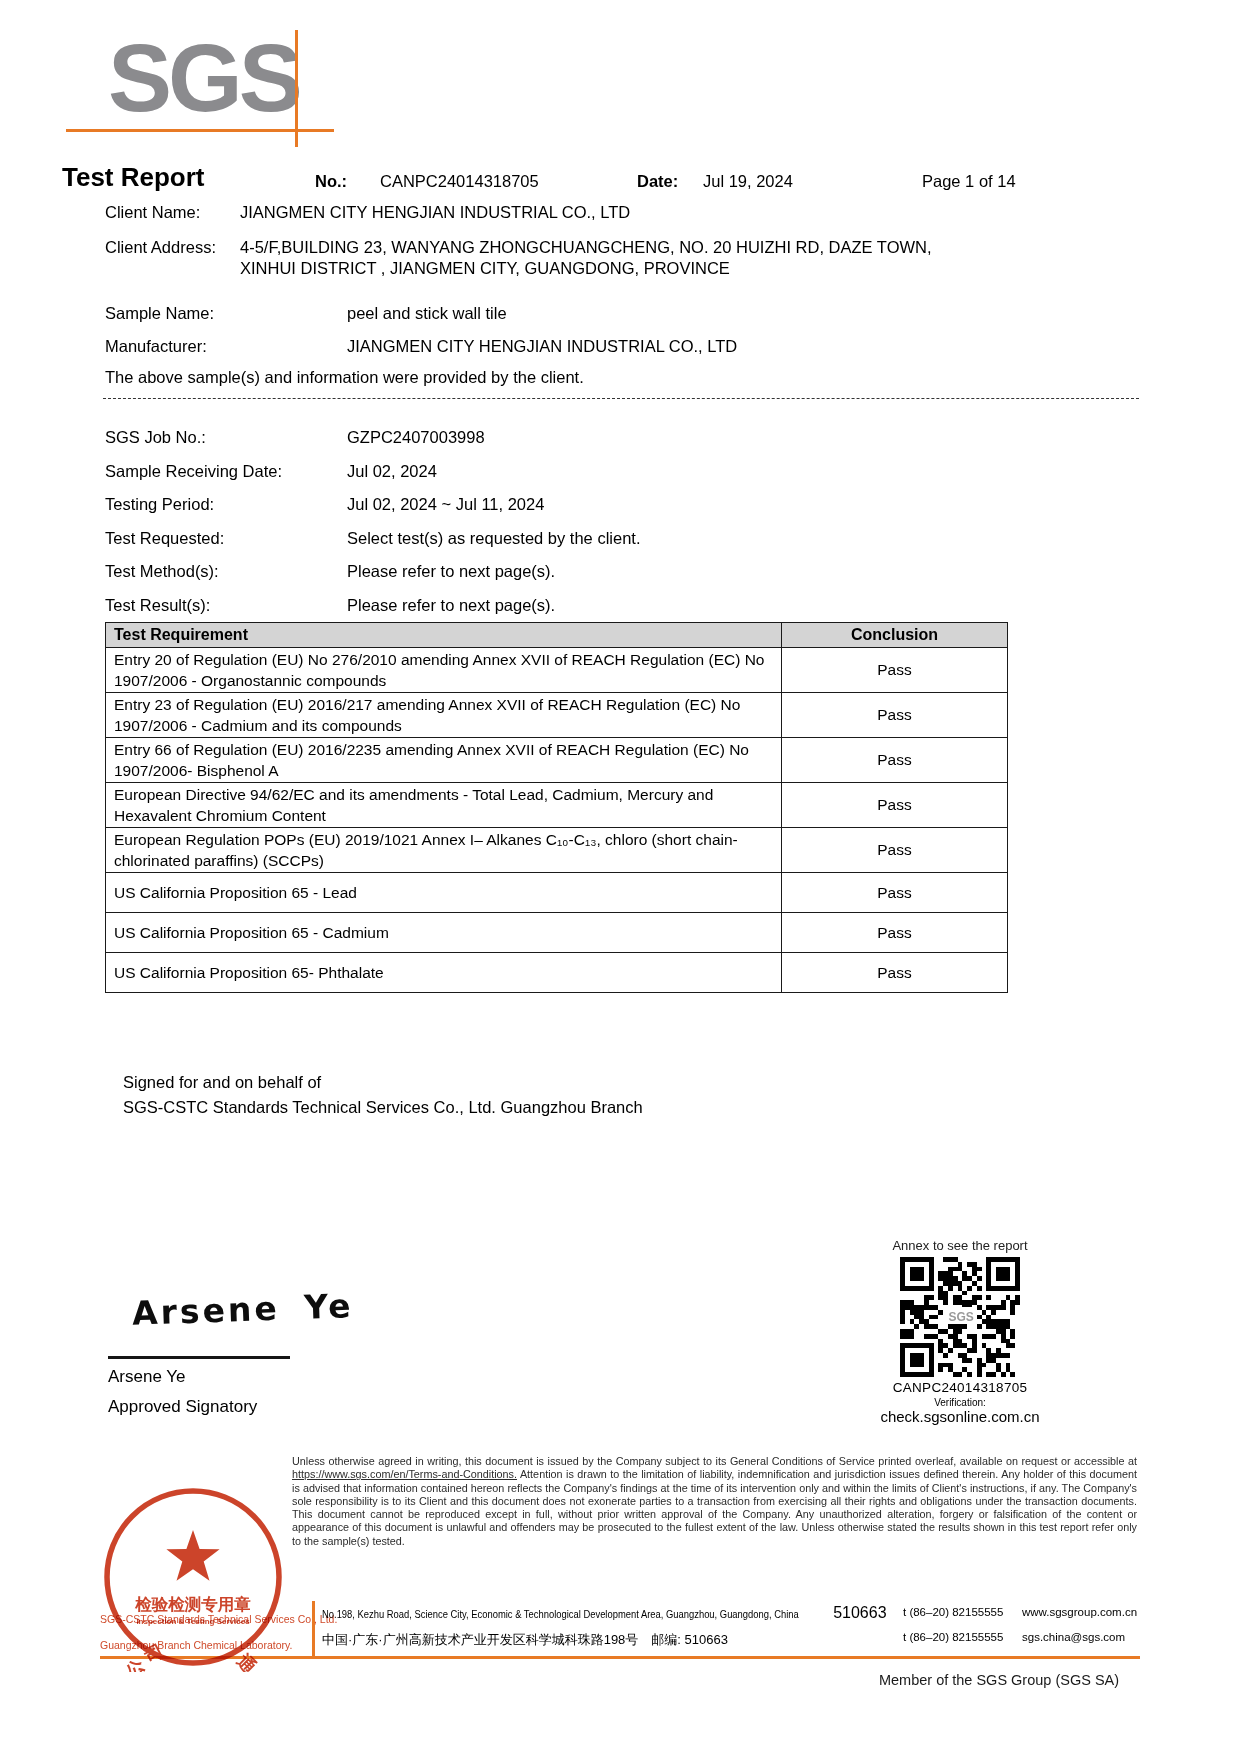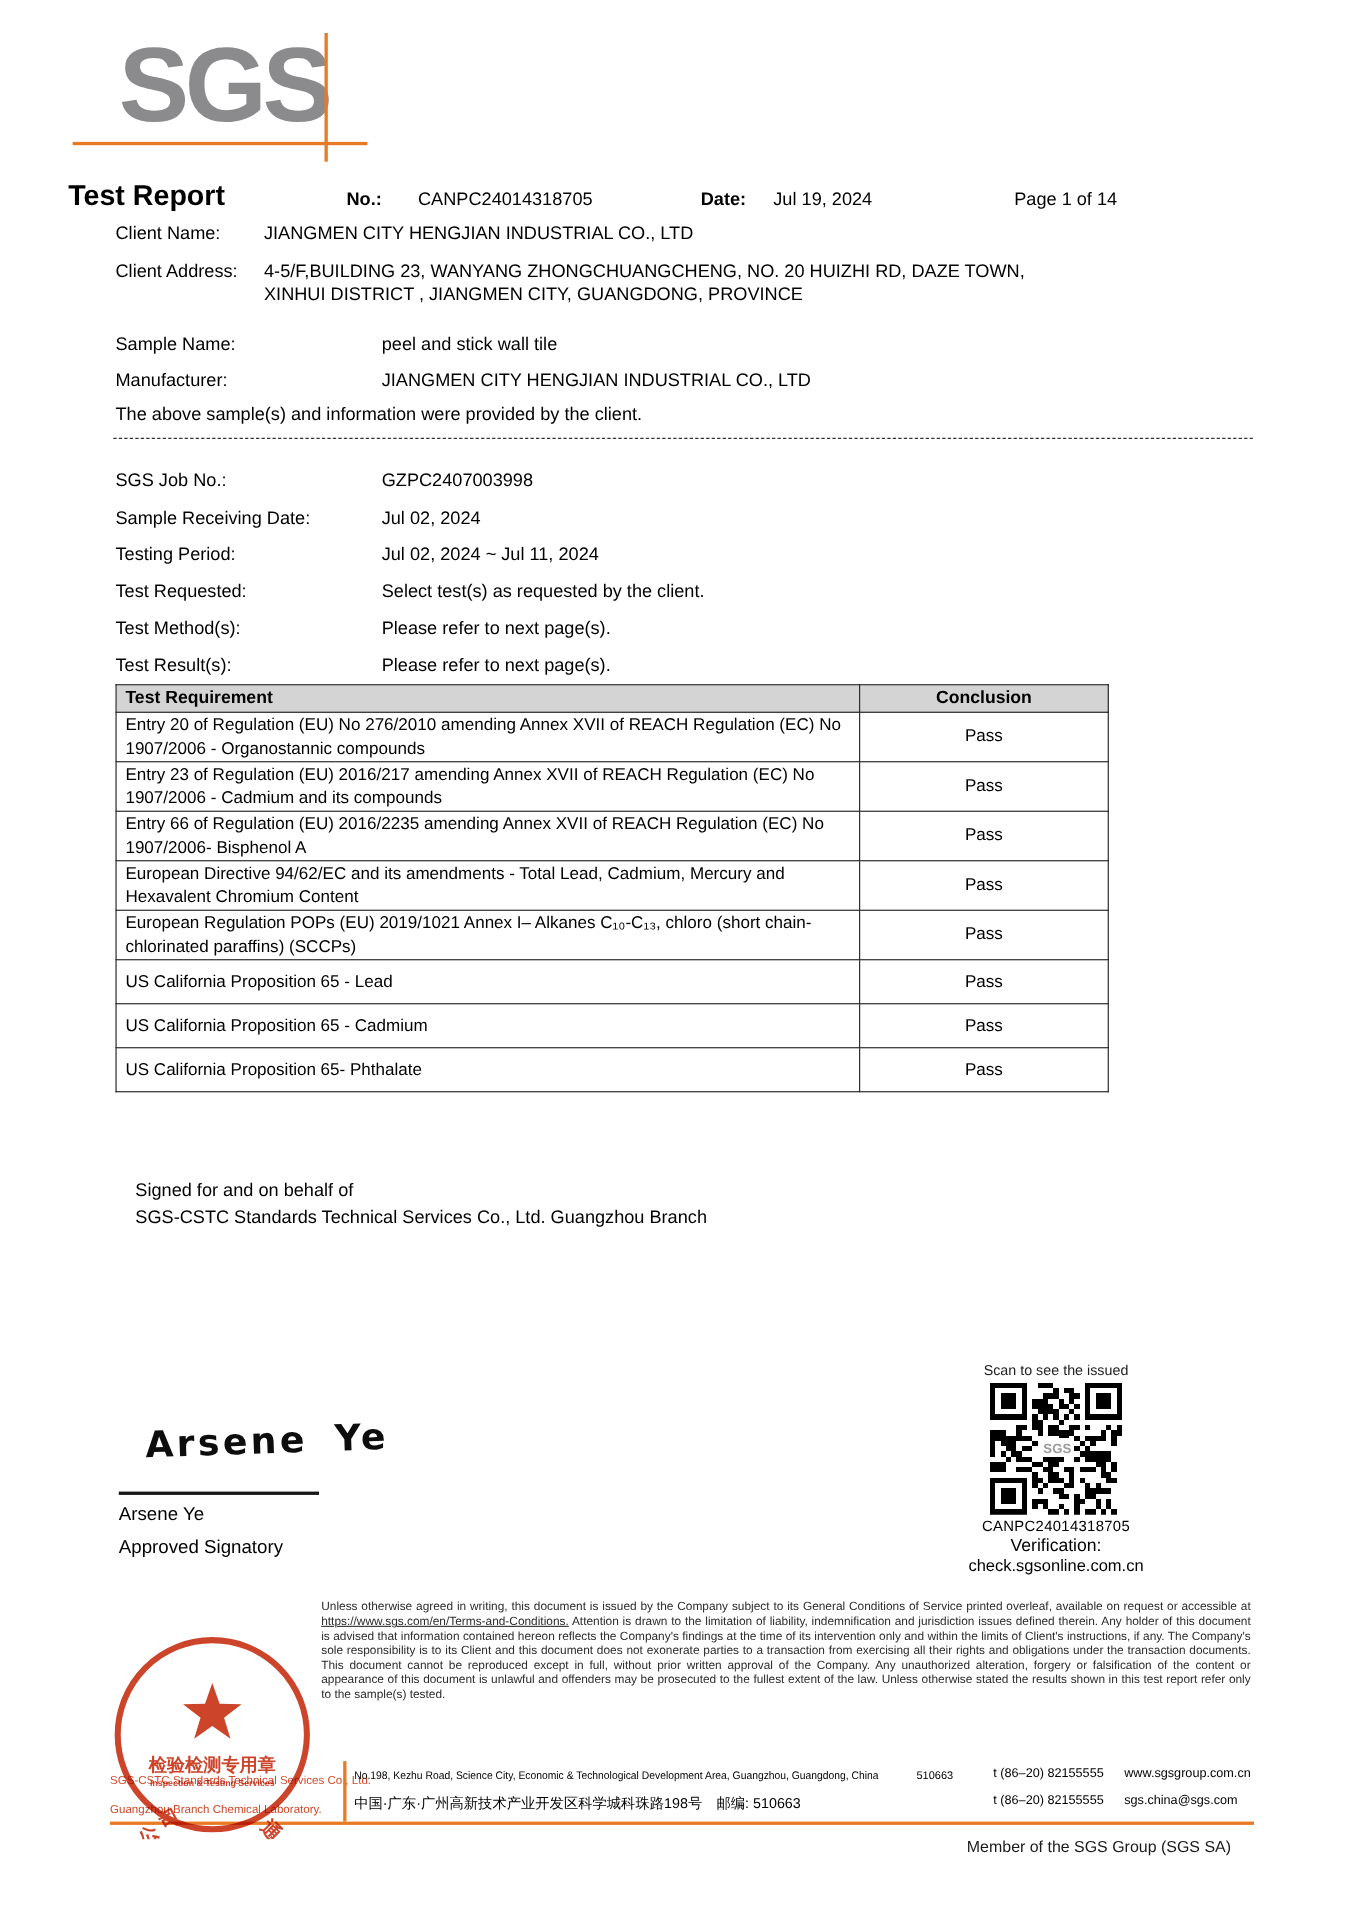--- a/index.html
+++ b/index.html
@@ -65,42 +65,42 @@
   }
   .sig-line{position:absolute;left:108px;top:1356px;width:182px;height:2.5px;background:#161616;}
   .sig-name{position:absolute;left:108px;top:1367px;font-size:17px;}
   .sig-role{position:absolute;left:108px;top:1397px;font-size:17px;}
 
   
   .qr-block{position:absolute;left:878px;top:1238px;width:164px;text-align:center;}
   .qr-caption{font-size:13px;color:#222;}
   .qr-svg{display:block;margin:4px auto 0;}
   .qr-code-text{font-size:13.5px;margin-top:3px;letter-spacing:.3px;}
-  .qr-verif{font-size:16px;margin-top:2px;}
+  .qr-verif{font-size:10px;margin-top:2px;}
   .qr-url{font-size:15px;}
 
   
   .stamp{position:absolute;left:98px;top:1482px;z-index:5;opacity:.95;mix-blend-mode:multiply;}
 
   
   .legal{
     position:absolute;left:292px;top:1455px;width:845px;font-size:10.8px;
     line-height:13.3px;color:#2b2b2b;text-align:justify;
   }
   .legal-link{text-decoration:underline;color:#2b2b2b;}
   .attention{
     position:absolute;left:292px;top:1562px;width:845px;font-size:11px;
     line-height:13.5px;font-weight:bold;color:var(--orange);text-align:left;
   }
   .attention-email{text-decoration:underline;color:var(--orange);}
   .foot-left{position:absolute;left:100px;top:1606px;font-size:10.5px;line-height:26px;color:#cf4a2a;}
   .foot-divider{position:absolute;left:312px;top:1601px;width:2.5px;height:55px;background:var(--orange);}
   .foot-addr{position:absolute;left:322px;top:1600px;line-height:25px;white-space:nowrap;}
   .addr-en{font-size:10px;display:inline-block;transform:scaleX(.94);transform-origin:left;}
-  .addr-post{font-size:10px;margin-left:4px;}
+  .addr-post{font-size:16px;margin-left:4px;}
   .addr-cn{font-size:13px;}
   .foot-tel{position:absolute;left:903px;top:1600px;font-size:11.5px;line-height:25px;white-space:nowrap;}
   .foot-web{position:absolute;left:1022px;top:1600px;font-size:11.5px;line-height:25px;white-space:nowrap;}
   .foot-rule{position:absolute;left:100px;top:1656px;width:1040px;height:2.5px;background:var(--orange);}
   .member{position:absolute;left:860px;top:1672px;width:278px;text-align:center;font-size:14.5px;color:#1a1a1a;}
 </style>
 </head>
 <body>
 
 <div class="page">
@@ -212,21 +212,21 @@
   <div class="signed-block">
     <div>Signed for and on behalf of</div>
     <div>SGS-CSTC Standards Technical Services Co., Ltd. Guangzhou Branch</div>
   </div>
   <div class="sig-script">Arsene Ye</div>
   <div class="sig-line"></div>
   <div class="sig-name">Arsene Ye</div>
   <div class="sig-role">Approved Signatory</div>
 
   <div class="qr-block">
-    <div class="qr-caption">Scan to see the issued</div>
+    <div class="qr-caption">Annex to see the report</div>
     <svg class="qr-svg" id="qr-svg" width="120" height="120" viewBox="0 0 100 100" shape-rendering="crispEdges">
         <rect x="0" y="0" width="100" height="100" fill="#fff"></rect>
         <rect x="36" y="0" width="4" height="4" fill="#000"></rect>
         <rect x="40" y="0" width="4" height="4" fill="#000"></rect>
         <rect x="44" y="0" width="4" height="4" fill="#000"></rect>
         <rect x="48" y="4" width="4" height="4" fill="#000"></rect>
         <rect x="56" y="4" width="4" height="4" fill="#000"></rect>
         <rect x="60" y="4" width="4" height="4" fill="#000"></rect>
         <rect x="40" y="8" width="4" height="4" fill="#000"></rect>
         <rect x="44" y="8" width="4" height="4" fill="#000"></rect>

